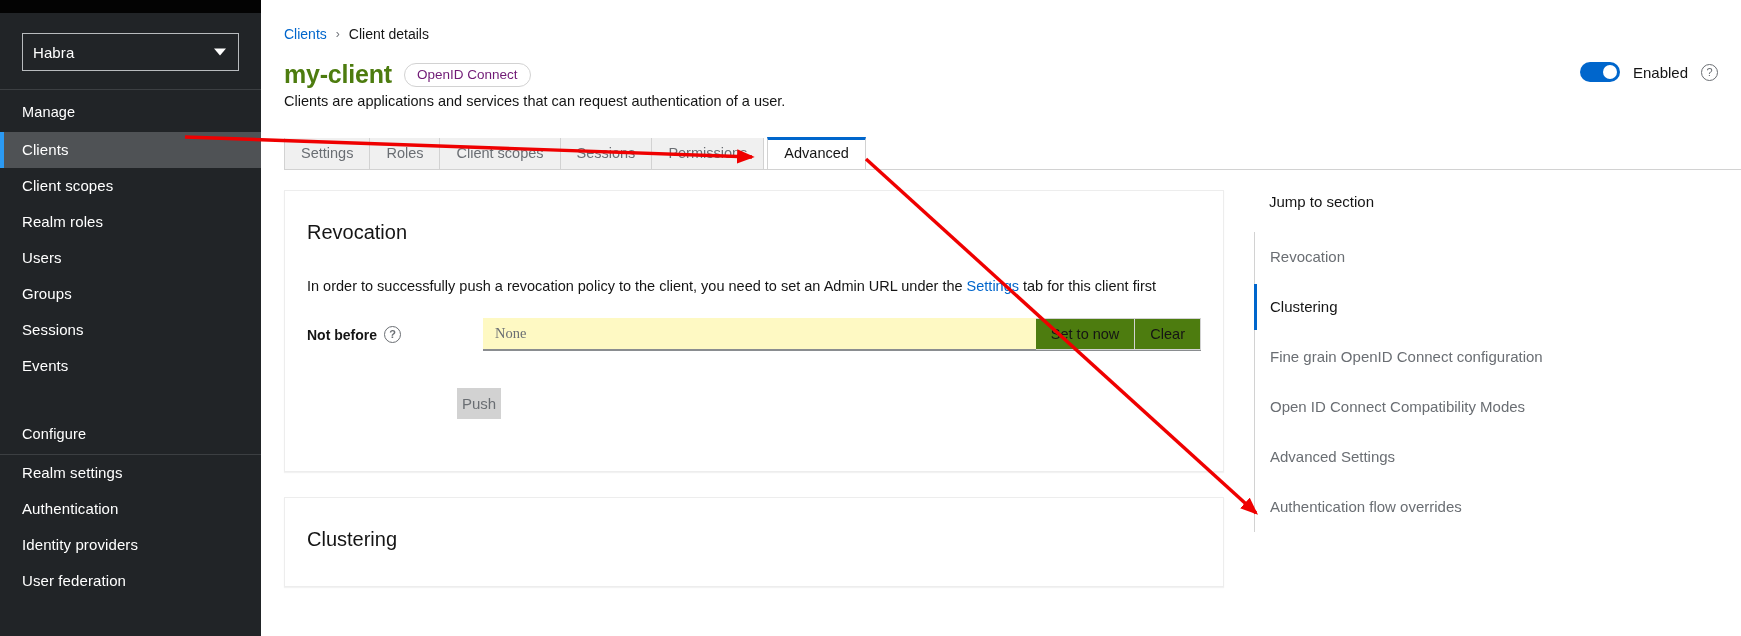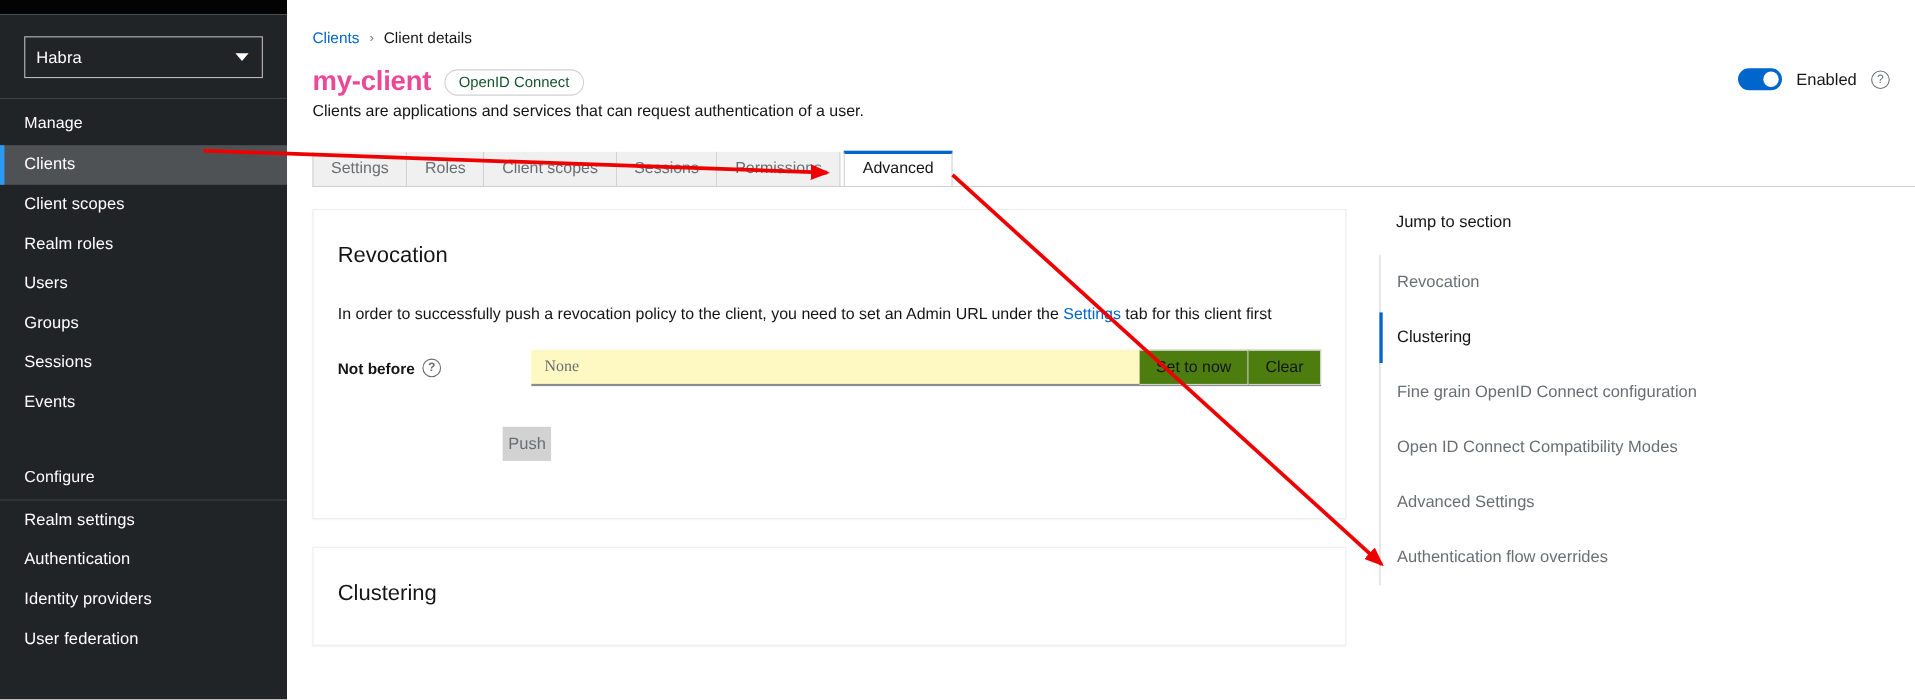--- a/index.html
+++ b/index.html
@@ -123,26 +123,26 @@
   .title-row {
     position: absolute;
     left: 23px; top: 60px;
     display: flex;
     align-items: center;
     gap: 12px;
   }
   .page-title {
     font-size: 25px;
     font-weight: bold;
-    color: #ec4899;
+    color: #4d7c0f;
     letter-spacing: -.2px;
   }
   .badge {
     font-size: 13.5px;
-    color: #14532d;
+    color: #701a75;
     border: 1px solid #d2d2d2;
     border-radius: 30px;
     padding: 3px 12px 4px 12px;
     background: #fff;
     white-space: nowrap;
   }
   .subtitle {
     position: absolute;
     left: 23px; top: 93px;
     font-size: 14.5px;

